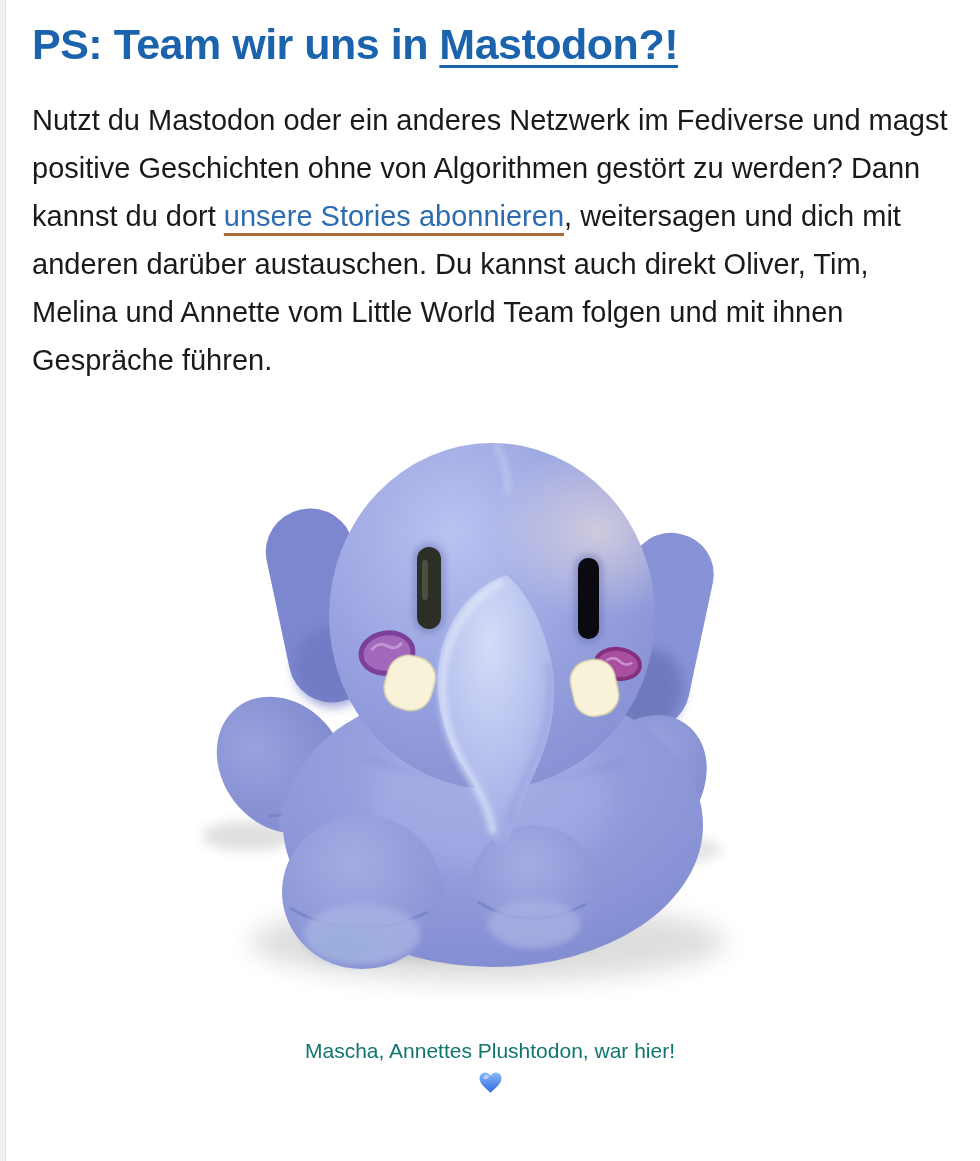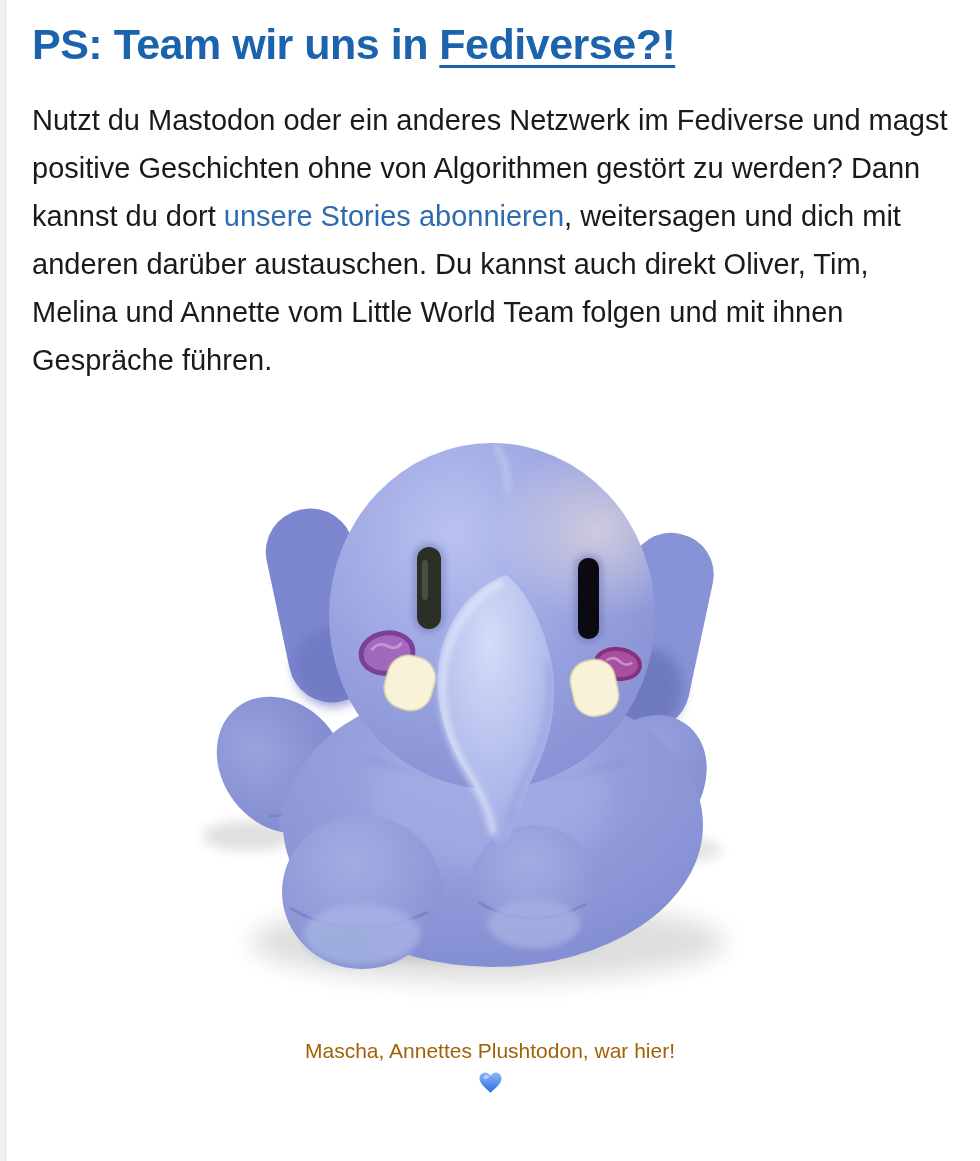--- a/index.html
+++ b/index.html
@@ -16,38 +16,38 @@
   .heading {
     font-size:43px; font-weight:bold; line-height:1.12; color:#1b63ac;
     letter-spacing:-0.5px; margin-bottom:28px;
   }
   .heading-link {
     color:#1b63ac; text-decoration:underline; cursor:pointer;
     text-decoration-thickness:3px; text-underline-offset:6px;
   }
   .body-text { font-size:29px; line-height:48px; color:#1a1a1a; max-width:918px; }
   .text-link {
-    color:#2d6cb1; cursor:pointer; 
+    color:#2d6cb1; cursor:pointer; text-decoration:underline;
     text-decoration-color:#aa6a33; text-decoration-thickness:2.5px;
     text-underline-offset:7px;
   }
   .photo { width:580px; margin:36px auto 0 auto; }
   .photo svg { overflow:visible; display:block; }
-  .caption { text-align:center; font-size:21px; line-height:26px; color:#a16207; margin-top:18px; }
+  .caption { text-align:center; font-size:21px; line-height:26px; color:#0f766e; margin-top:18px; }
   .heart-row { text-align:center; margin-top:5px; height:28px; }
   .heart-row svg { display:inline-block; vertical-align:top; }
 </style>
 </head>
 <body>
 
 <div class="edge-strip"></div>
 
 <div class="content">
 
-  <h2 class="heading"><span>PS: Team wir uns in </span><a class="heading-link">Fediverse?!</a></h2>
+  <h2 class="heading"><span>PS: Team wir uns in </span><a class="heading-link">Mastodon?!</a></h2>
 
   <p class="body-text"><span>Nutzt du Mastodon oder ein anderes Netzwerk im Fediverse und magst positive Geschichten ohne von Algorithmen gestört zu werden? Dann kannst du dort </span><a class="text-link">unsere Stories abonnieren</a><span>, weitersagen und dich mit anderen darüber austauschen. Du kannst auch direkt Oliver, Tim, Melina und Annette vom Little World Team folgen und mit ihnen Gespräche führen.</span></p>
 
   <figure class="photo" aria-label="Blaues Mastodon-Elefant-Plüschtier, sitzend, Frontansicht">
     <svg viewBox="0 0 580 600" width="580" height="600">
       <defs>
         <radialGradient id="gHead" cx="38%" cy="26%" r="80%">
           <stop offset="0%" stop-color="#b9c2f0"></stop>
           <stop offset="55%" stop-color="#99a3e0"></stop>
           <stop offset="100%" stop-color="#8690d3"></stop>

